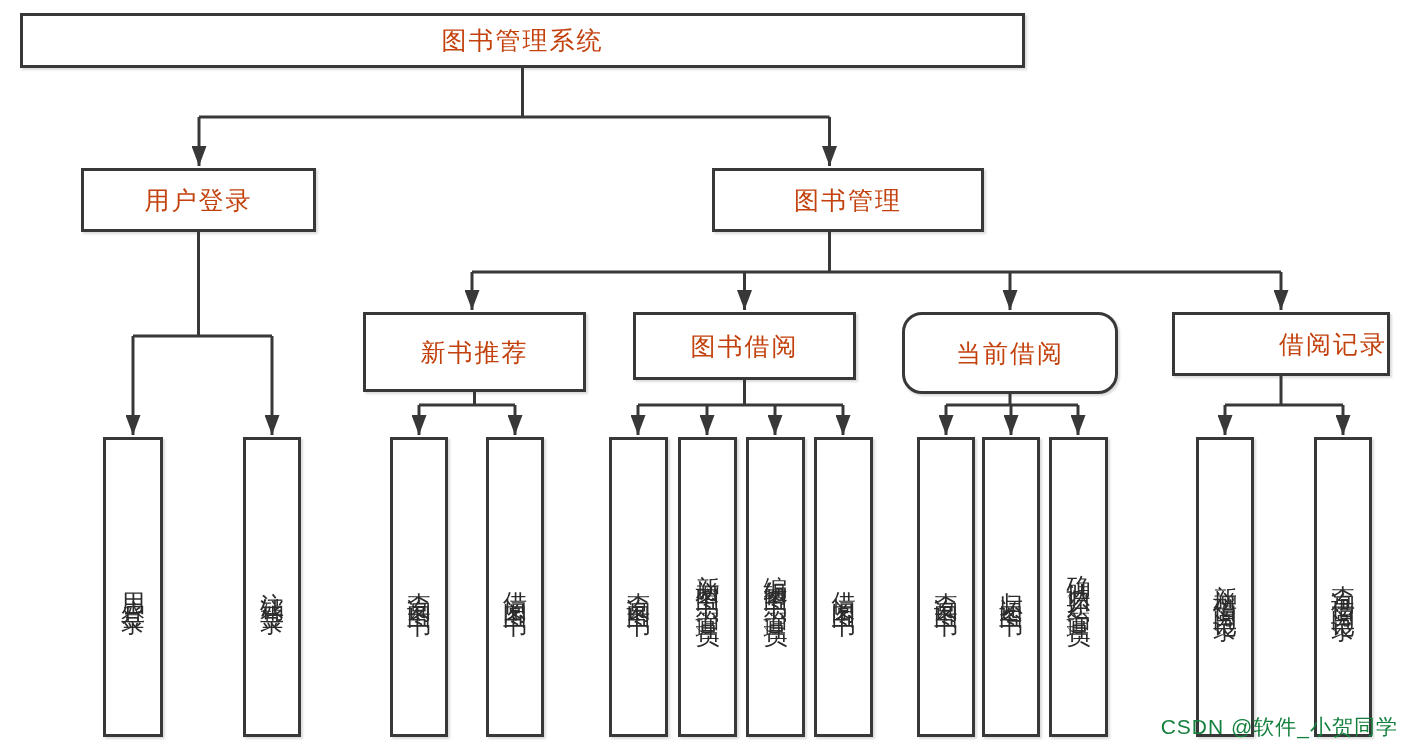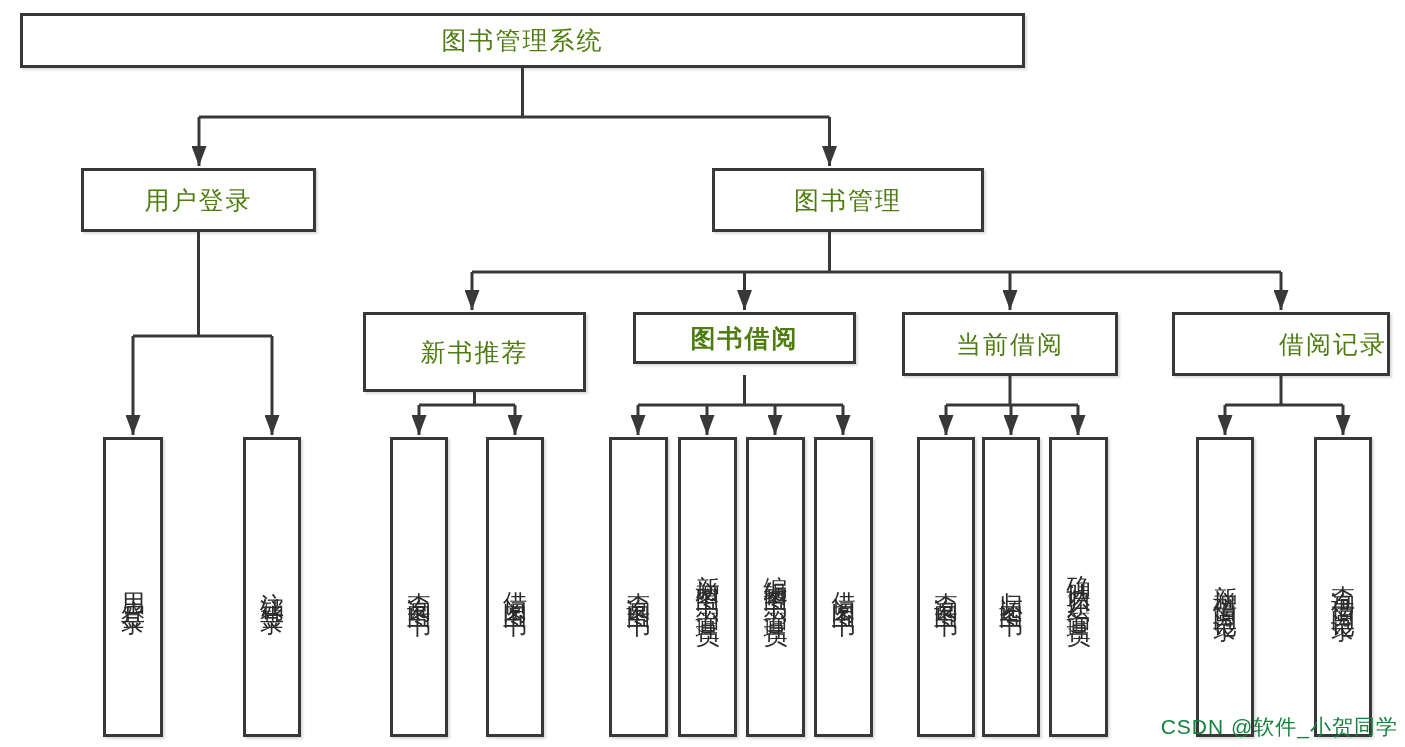--- a/index.html
+++ b/index.html
@@ -23,21 +23,21 @@
     display: flex;
     align-items: center;
     justify-content: center;
     box-shadow: 1.5px 2px 2px rgba(60,60,60,0.18);
     z-index: 2;
   }
   .h-label {
     font-size: 25px;
     letter-spacing: 2px;
     white-space: nowrap;
-    color: #4d7c0f;
+    color: #c2410c;
   }
   .v-label {
     writing-mode: vertical-rl;
     text-orientation: mixed;
     font-size: 24px;
     letter-spacing: 7px;
     line-height: 1;
     white-space: nowrap;
     color: #2b2b2b;
   }
@@ -106,24 +106,24 @@
 <div class="node" style="left:81px; top:168px; width:235px; height:64px;">
   <span class="h-label">用户登录</span>
 </div>
 <div class="node" style="left:712px; top:168px; width:272px; height:64px;">
   <span class="h-label">图书管理</span>
 </div>
 
 <div class="node" style="left:363px; top:312px; width:223px; height:80px;">
   <span class="h-label">新书推荐</span>
 </div>
-<div class="node" style="left:633px; top:312px; width:223px; height:52px;font-weight:bold;">
+<div class="node" style="left:633px; top:312px; width:223px; height:68px;">
   <span class="h-label">图书借阅</span>
 </div>
-<div class="node" style="left:902px; top:312px; width:216px; height:64px;">
+<div class="node" style="left:902px; top:312px; width:216px; height:82px;border-radius:20px;">
   <span class="h-label">当前借阅</span>
 </div>
 <div class="node" style="left:1172px; top:312px; width:218px; height:64px;justify-content:flex-end;">
   <span class="h-label">借阅记录</span>
 </div>
 
 <div class="node" style="left:103px; top:437px; width:60px; height:300px;">
   <span class="v-label">用户登录</span>
 </div>
 <div class="node" style="left:243px; top:437px; width:58px; height:300px;">

